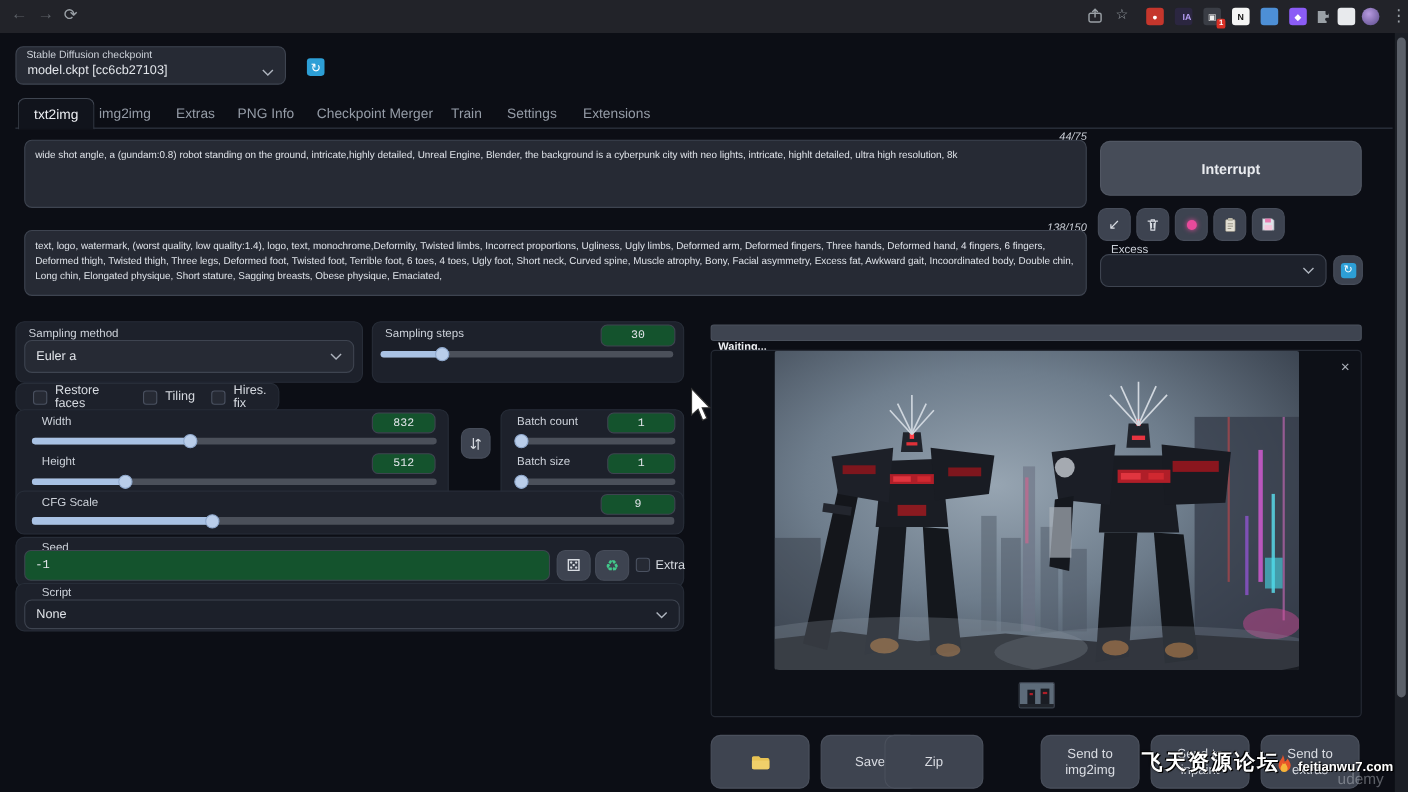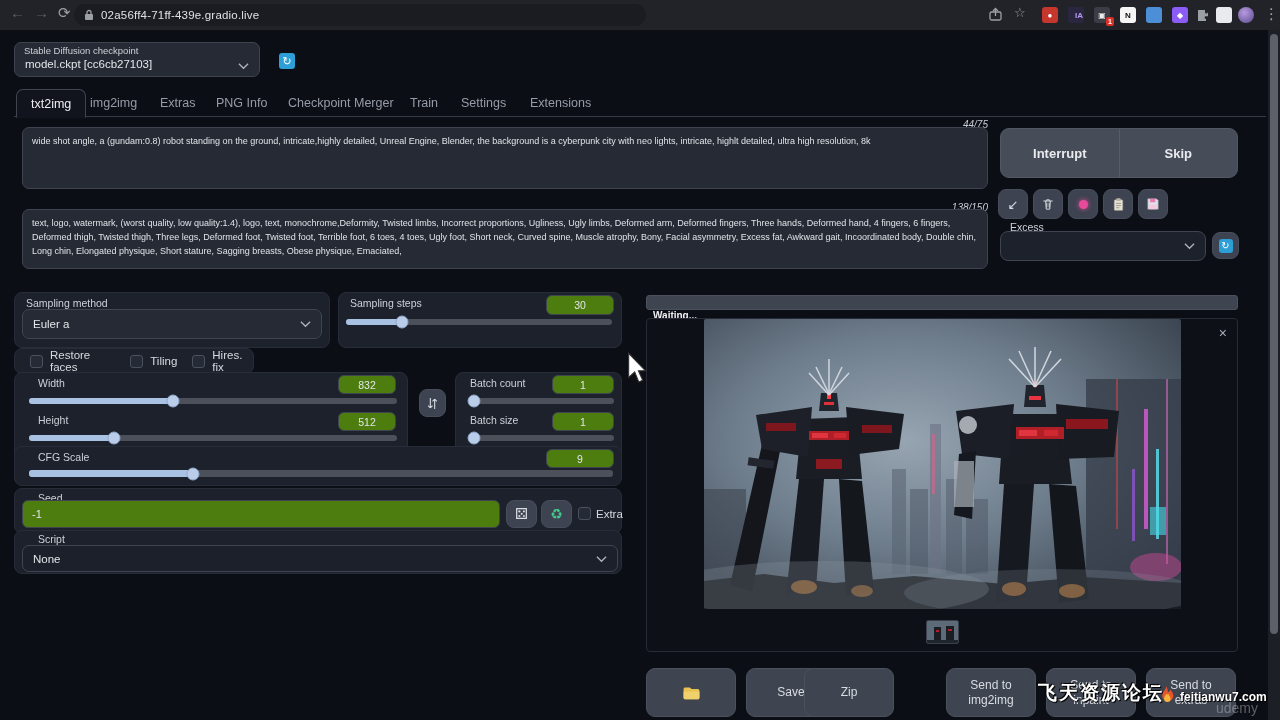--- a/index.html
+++ b/index.html
@@ -21,22 +21,22 @@
              font-size:8px; font-weight:bold; display:flex; align-items:center; justify-content:center; }
   .badge { position:absolute; right:-4px; bottom:-3px; background:#d93025; color:#fff;
            font-size:7px; padding:0 2px; border-radius:2px; line-height:9px; }
 
   
   .block { position:absolute; background:#1d212b; border:1px solid #272d38; border-radius:8px; }
   .lab { position:absolute; font-size:10.5px; color:#ccd1d9; }
   .input-like { position:absolute; background:#262a34; border:1px solid #3e4450; border-radius:7px; }
   .dd { display:flex; align-items:center; justify-content:space-between; padding:0 10px; cursor:pointer; }
   .dd .dd-val { font-size:11.5px; color:#e2e5ea; }
-  .numbox { position:absolute; background:#4d7c0f; border:1px solid #3e4450; border-radius:6px;
-            color:#e2e5ea; font-size:10.5px; text-align:center; font-family:Liberation Sans, sans-serif; }
+  .numbox { position:absolute; background:#14532d; border:1px solid #3e4450; border-radius:6px;
+            color:#e2e5ea; font-size:10.5px; text-align:center; font-family:Liberation Mono, monospace; }
   textarea.prompt-box { position:absolute; background:#262a34; border:1px solid #3e4450; border-radius:7px;
             color:#dfe3e9; font-size:9px; line-height:14px; padding:6px 9px; resize:none;
             font-family:"Liberation Sans","DejaVu Sans",sans-serif; }
   .counter { position:absolute; font-size:10px; color:#c8ccd4;font-style:italic; }
 
   .tabbar-line { position:absolute; left:14px; top:116px; width:1252px; height:1px; background:#343a46; }
   .tab { position:absolute; top:89px; height:28px; font-size:12.5px; color:#959ca7;
          display:flex; align-items:center; cursor:pointer; }
   .tab.active { color:#eceef2; background:#11141c; border:1px solid #3f4550; border-bottom:1px solid #11141c;
                 border-radius:7px 7px 0 0; padding:4px 14px; top:89px; height:29px; z-index:2; }
@@ -95,27 +95,20 @@
   .cursor { position:absolute; left:626px; top:352px; z-index:50; pointer-events:none; }
 </style>
 </head>
 <body>
 
 <div class="chrome">
   <span class="nav-glyph dim" style="left:10px;">←</span>
   <span class="nav-glyph dim" style="left:34px;">→</span>
   <span class="nav-glyph" style="left:58px;">⟳</span>
 
-  <div class="omnibox">
-    <svg width="10" height="12" viewBox="0 0 10 12">
-      <rect x="1" y="5" width="8" height="6" rx="1" fill="#9aa0a6"></rect>
-      <path d="M3 5V3.5a2 2 0 0 1 4 0V5" stroke="#9aa0a6" stroke-width="1.3" fill="none"></path>
-    </svg>
-    <span class="url">02a56ff4-71ff-439e.gradio.live</span>
-  </div>
 
   <svg class="abs" style="left:988px;top:7px;" width="15" height="15" viewBox="0 0 15 15">
     <rect x="2" y="5" width="11" height="8" rx="1.5" fill="none" stroke="#9aa0a6" stroke-width="1.3"></rect>
     <path d="M7.5 9V1.5M5 4l2.5-2.5L10 4" stroke="#9aa0a6" stroke-width="1.3" fill="none"></path>
   </svg>
   <span class="nav-glyph" style="left:1014px;top:5px;font-size:13px;">☆</span>
 
   <span class="ext-ico" style="left:1042px;background:#c5362c;color:#fff;">●</span>
   <span class="ext-ico" style="left:1068px;background:#2b2640;color:#b49cf0;padding-left:6px;">IA</span>
   <span class="ext-ico" style="left:1094px;background:#3a3d45;color:#eee;">▣
@@ -152,21 +145,20 @@
 <div class="tab" style="left:530px;">Extensions</div>
 
 <span class="counter" style="right:292px;top:119px;">44/75</span>
 <textarea class="prompt-box" style="left: 22px; top: 127px; width: 966px; height: 62px;" spellcheck="false">wide shot angle, a (gundam:0.8) robot standing on the ground, intricate,highly detailed, Unreal Engine, Blender, the background is a cyberpunk city with neo lights, intricate, highlt detailed, ultra high resolution, 8k</textarea>
 
 <span class="counter" style="right:292px;top:202px;">138/150</span>
 <textarea class="prompt-box" style="left: 22px; top: 209px; width: 966px; height: 60px;" spellcheck="false">text, logo, watermark, (worst quality, low quality:1.4), logo, text, monochrome,Deformity, Twisted limbs, Incorrect proportions, Ugliness, Ugly limbs, Deformed arm, Deformed fingers, Three hands, Deformed hand, 4 fingers, 6 fingers, Deformed thigh, Twisted thigh, Three legs, Deformed foot, Twisted foot, Terrible foot, 6 toes, 4 toes, Ugly foot, Short neck, Curved spine, Muscle atrophy, Bony, Facial asymmetry, Excess fat, Awkward gait, Incoordinated body, Double chin, Long chin, Elongated physique, Short stature, Sagging breasts, Obese physique, Emaciated,</textarea>
 
 <div class="gen-btn-row">
   <div class="gen-btn">Interrupt</div>
-  <div class="gen-btn">Skip</div>
 </div>
 
 <div class="tool-btn" style="left:998px;">
     <span>↙</span>
   </div>
 <div class="tool-btn" style="left:1033px;">
   <svg width="14" height="15" viewBox="0 0 24 24">
     <path d="M4 6h16M8 6l1 14h6l1-14M10 9v8M14 9v8M9.5 6V4h5v2" stroke="#d8dce2" stroke-width="1.7" fill="none"></path>
   </svg>
 </div>

